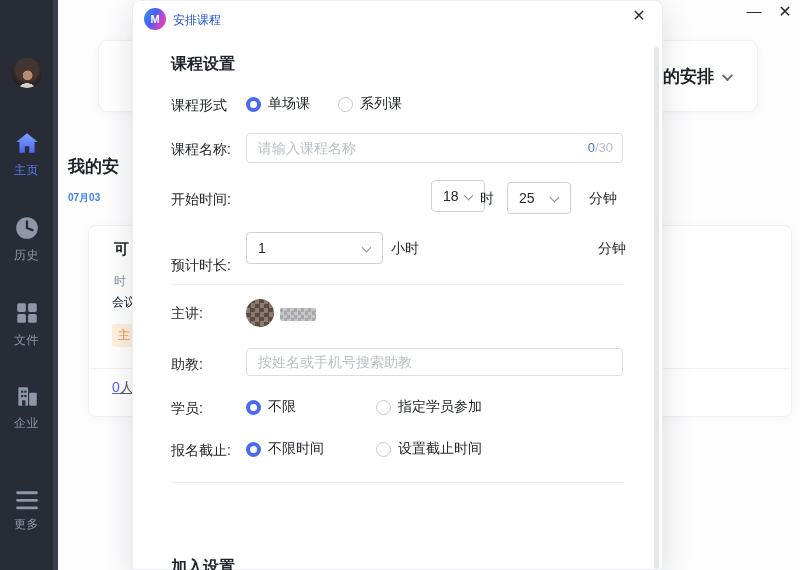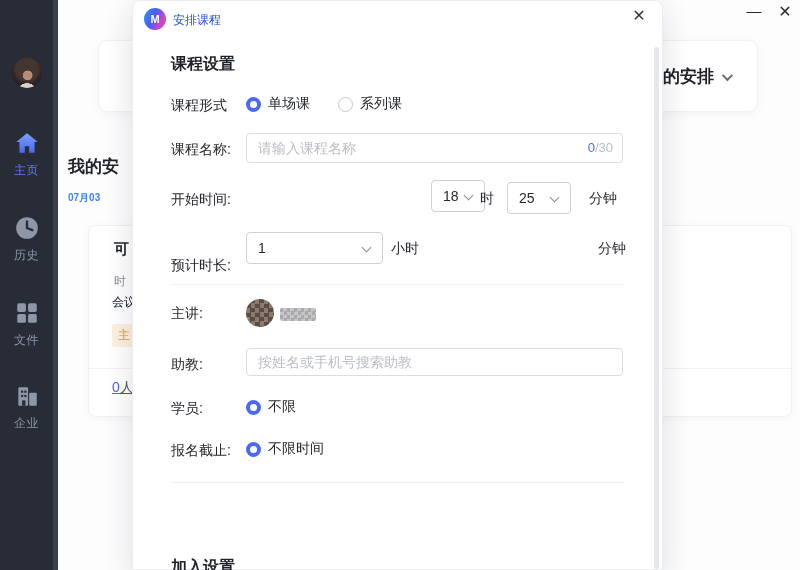--- a/index.html
+++ b/index.html
@@ -161,20 +161,28 @@
         <rect x="14" y="9" width="7" height="12" rx="1" fill="#8e97a8"></rect>
         <rect x="6.5" y="7" width="2" height="2" fill="#272c36"></rect>
         <rect x="9.5" y="7" width="2" height="2" fill="#272c36"></rect>
         <rect x="6.5" y="11" width="2" height="2" fill="#272c36"></rect>
         <rect x="9.5" y="11" width="2" height="2" fill="#272c36"></rect>
         <rect x="7.5" y="16" width="3" height="5" fill="#272c36"></rect>
       </svg>
       <span class="lbl">企业</span>
     </div>
 
+    <div class="nav-item" style="top:490px;">
+      <svg class="ic" style="height:20px" viewBox="0 0 24 18">
+        <rect x="2" y="1" width="20" height="2.6" rx="1.3" fill="#8e97a8"></rect>
+        <rect x="2" y="8" width="20" height="2.6" rx="1.3" fill="#8e97a8"></rect>
+        <rect x="2" y="15" width="20" height="2.6" rx="1.3" fill="#8e97a8"></rect>
+      </svg>
+      <span class="lbl">更多</span>
+    </div>
   </div>
 
   <div class="modal">
     <div class="m-logo">M</div>
     <div class="m-title">安排课程</div>
     <div class="m-close">✕</div>
 
     <div class="sec-head" style="top:53px;">课程设置</div>
 
     <div class="f-label" style="top:96px;">课程形式</div>
@@ -222,26 +230,34 @@
     <div class="f-label" style="top:355px;">助教:</div>
     <div class="txt-wrap" style="top:347px; height:28px;">
       <input type="text" style="padding-right: 11px;" placeholder="按姓名或手机号搜索助教">
     </div>
 
     <div class="f-label" style="top:399px;">学员:</div>
     <div class="radio-opt" style="left:113px; top:397px;">
       <span class="radio on"></span>
       <span class="radio-txt">不限</span>
     </div>
+    <div class="radio-opt" style="left:243px; top:397px;">
+      <span class="radio"></span>
+      <span class="radio-txt">指定学员参加</span>
+    </div>
 
     <div class="f-label" style="top:441px;">报名截止:</div>
     <div class="radio-opt" style="left:113px; top:439px;">
       <span class="radio on"></span>
       <span class="radio-txt">不限时间</span>
     </div>
+    <div class="radio-opt" style="left:243px; top:439px;">
+      <span class="radio"></span>
+      <span class="radio-txt">设置截止时间</span>
+    </div>
 
     <div class="divider" style="top:481px;"></div>
 
     <div class="sec-head" style="top:508px;margin-top:48px;">加入设置</div>
 
 
     <div class="m-scroll"></div>
   </div>
 
 </div>

